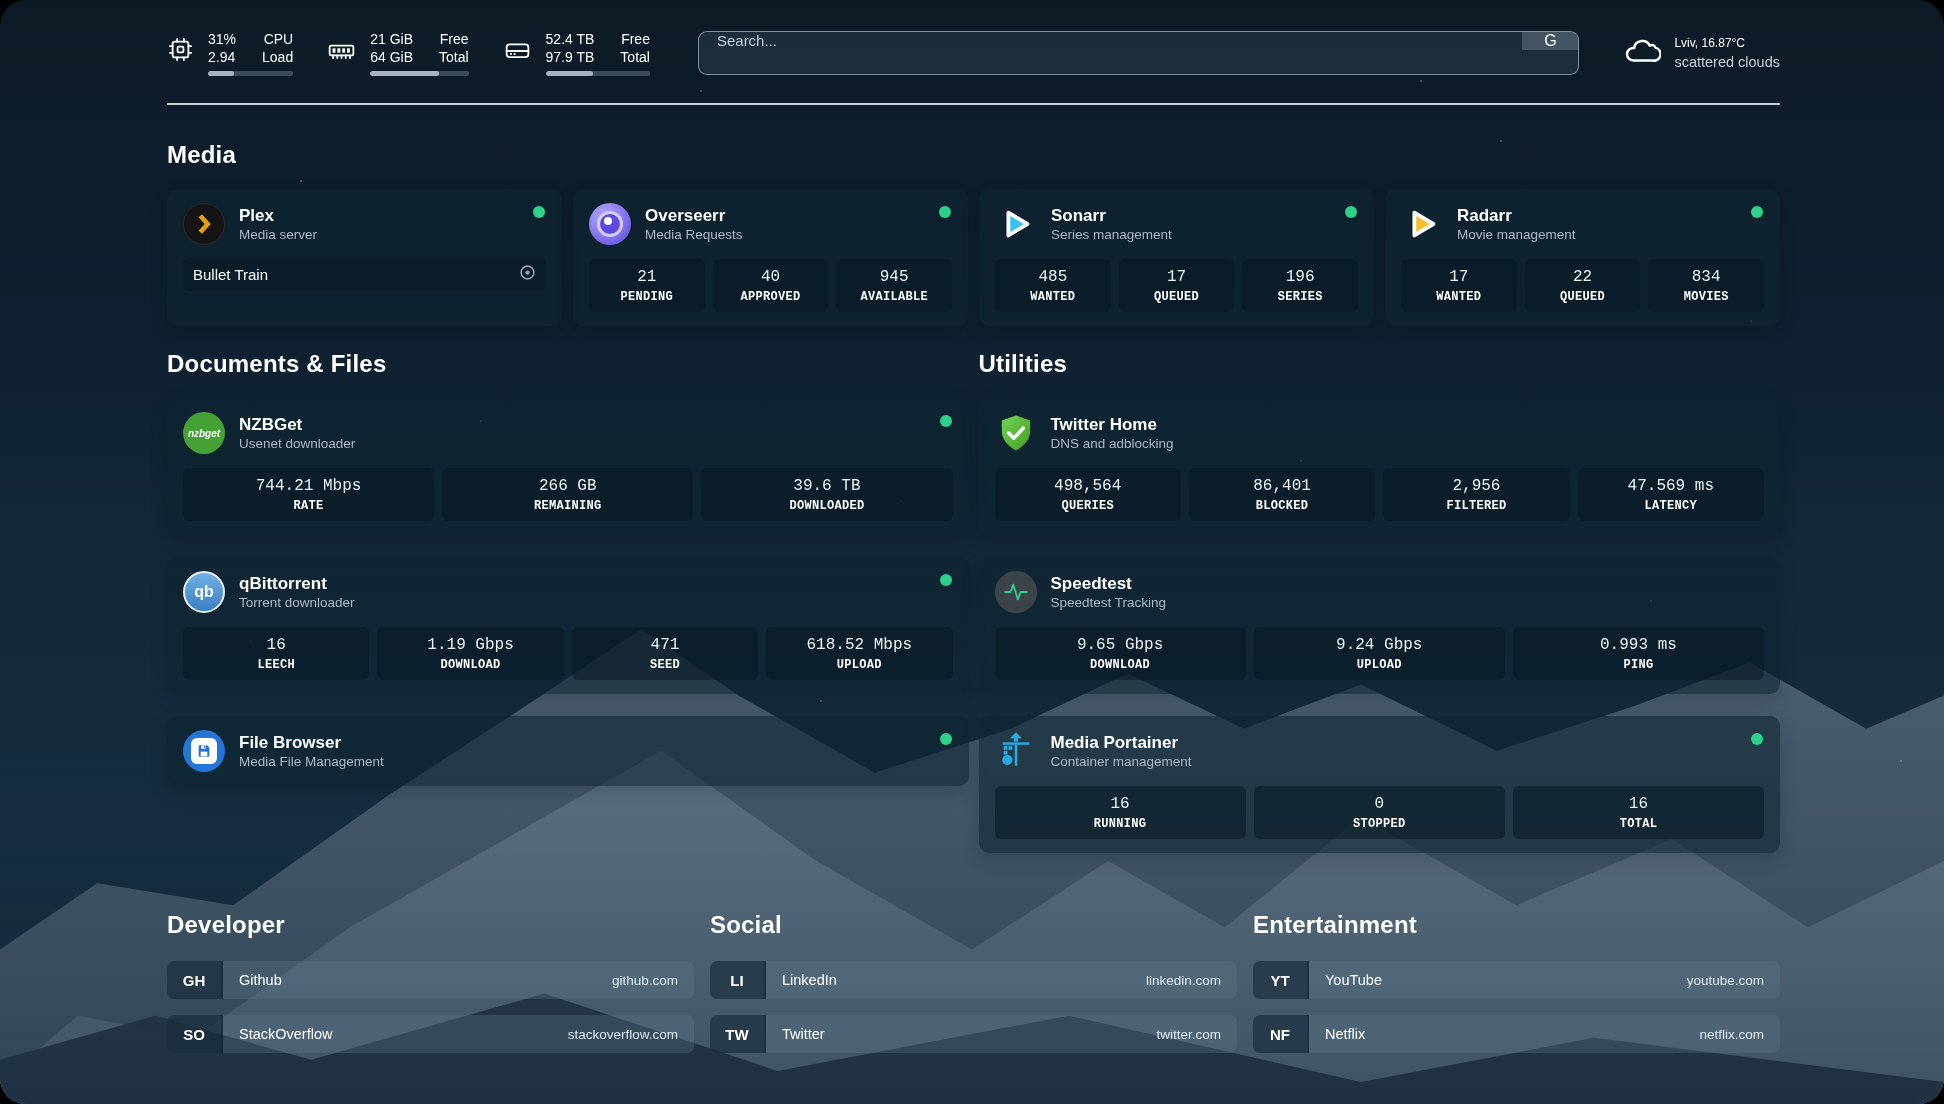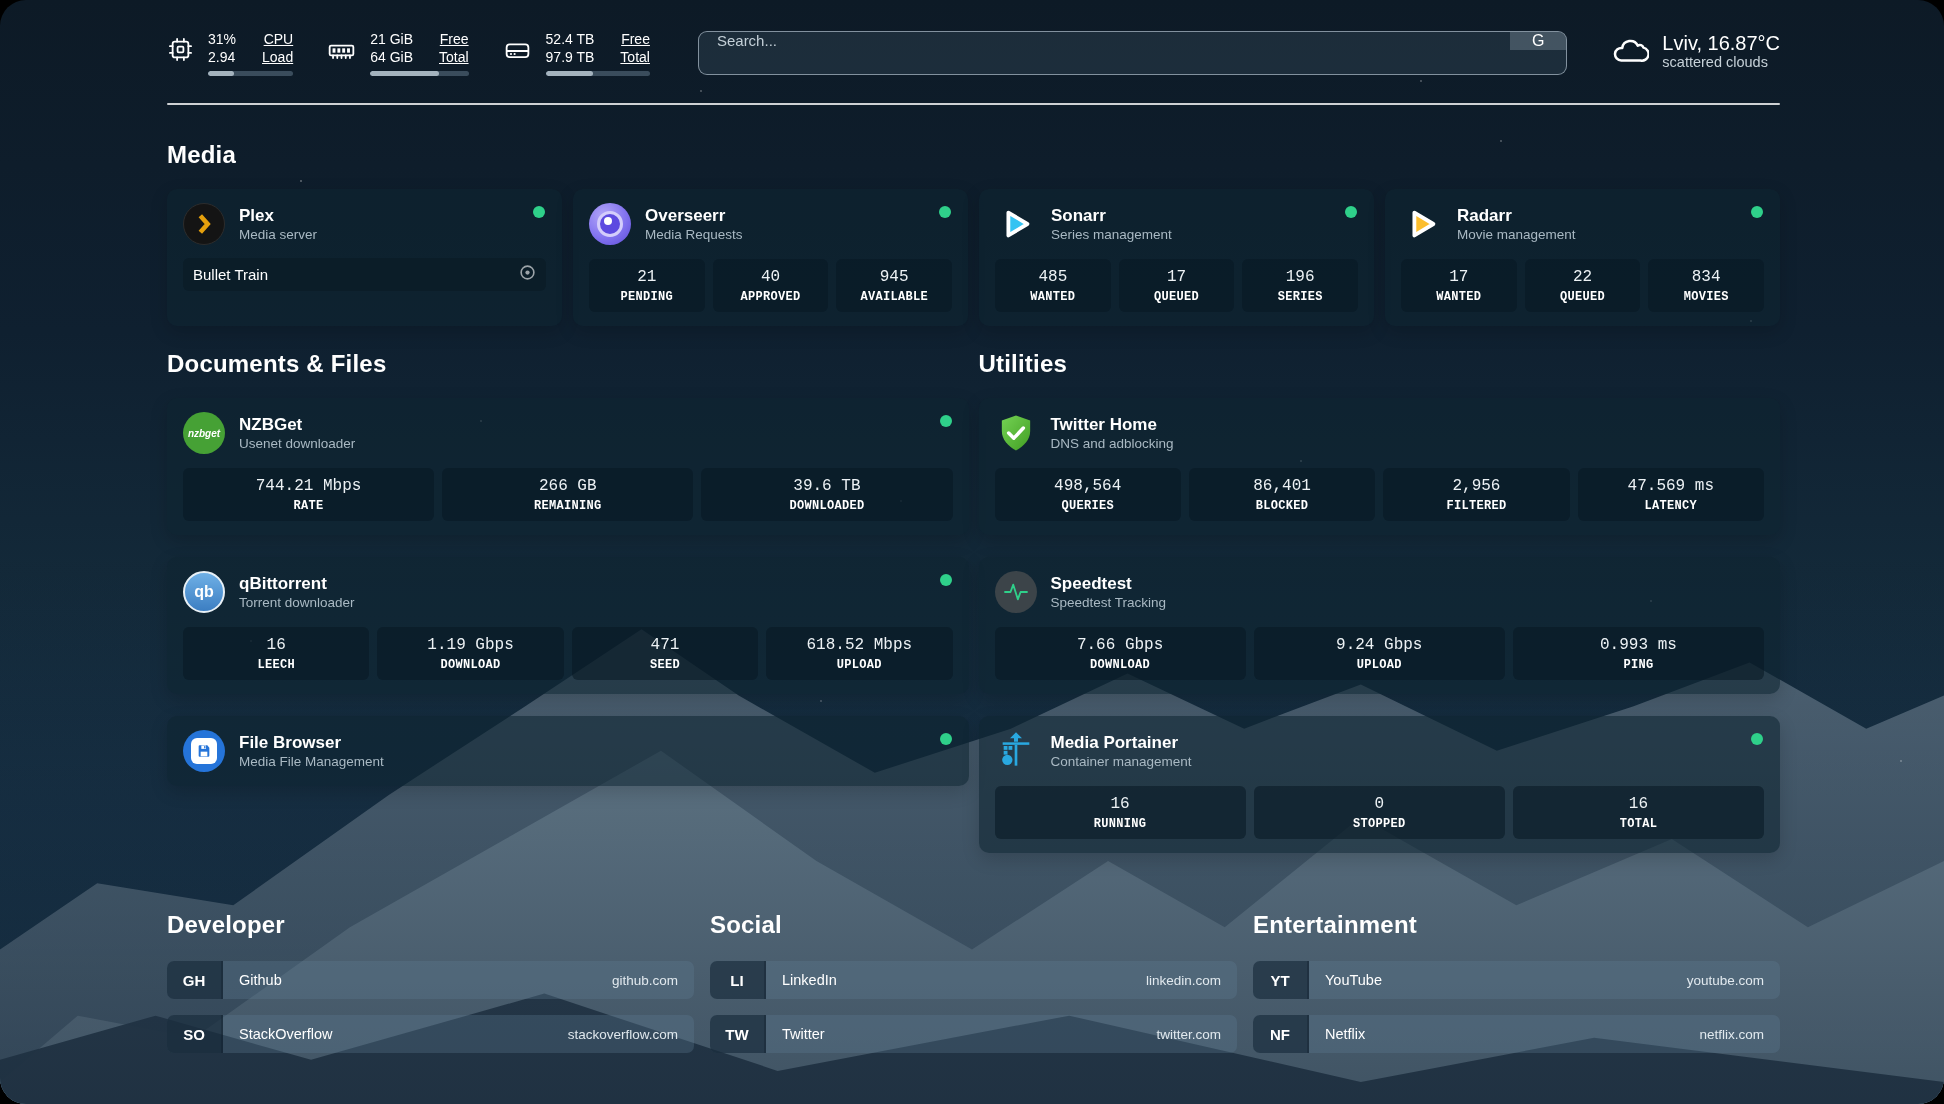--- a/index.html
+++ b/index.html
@@ -30,35 +30,35 @@
   .content { position:relative; z-index:1; padding:30px 164px 0 167px; }
 
   
   .topbar { display:flex; align-items:center; }
   .resources { display:flex; gap:34px; }
   .resource { display:flex; gap:14px; align-items:flex-start; }
   .res-icon { margin-top:6px; color:#fff; }
   .res-body { display:flex; flex-direction:column; }
   .res-cols { display:flex; gap:26px; }
   .res-col { display:flex; flex-direction:column; color:#fff; font-size:14px; line-height:18px; }
-  .res-col.labels { text-align:right;text-decoration:underline; }
+  .res-col.labels { text-align:right; }
   .res-track { margin-top:5px; height:5px; border-radius:3px; background:rgba(88,110,126,.6); overflow:hidden; }
   .res-fill { height:100%; border-radius:3px; background:#a4b3be; }
 
   .searchwrap { flex:1; margin:0 44px 0 48px; height:44px; display:flex; align-items:flex-start;
     border:1.5px solid rgba(185,200,212,.65); border-radius:9px; background:rgba(42,60,74,.55); overflow:hidden; }
   .search-input { flex:1; background:transparent; border:none; outline:none; padding:0 18px;
     color:#e8eef2; font-size:15px; font-family:"Liberation Sans", sans-serif; }
   .search-input::placeholder { color:#c3cfd7; }
   .search-btn { width:56px; border:none; cursor:pointer; background:rgba(140,158,172,.35);
     color:#fff; font-size:16px; font-family:"Liberation Sans", sans-serif; }
 
   .weather { display:flex; align-items:center; gap:13px; color:#fff; }
   .weather-lines { display:flex; flex-direction:column; line-height:19px; }
-  .weather-loc { font-size:20px; }
+  .weather-loc { font-size:12px; }
   .weather-cond { font-size:14.5px; color:#c6d1d8; }
 
   .divider { margin-top:27px; height:2px; background:rgba(255,255,255,.8); border-radius:1px; }
 
   
   .section-h { color:#fff; font-size:24px; font-weight:600; letter-spacing:.2px; }
   .media-h { margin:36px 0 20px; }
   .media-grid { display:grid; grid-template-columns:repeat(4,1fr); gap:11px; }
 
   .card { position:relative; background:rgba(14,36,48,.58); border-radius:10px; padding:14px 16px;
@@ -481,21 +481,21 @@
                   <polyline points="2,12 8,12 11,4 16,20 19,12 26,12" fill="none" stroke="#2fd08a" stroke-width="2" stroke-linecap="round" stroke-linejoin="round"></polyline>
                 </svg>
               </span>
               <div>
                 <div class="card-title">Speedtest</div>
                 <div class="card-desc">Speedtest Tracking</div>
               </div>
             </div>
             <div class="stats">
               <div class="stat">
-                <div class="stat-value">7.66 Gbps</div>
+                <div class="stat-value">9.65 Gbps</div>
                 <div class="stat-label">DOWNLOAD</div>
               </div>
               <div class="stat">
                 <div class="stat-value">9.24 Gbps</div>
                 <div class="stat-label">UPLOAD</div>
               </div>
               <div class="stat">
                 <div class="stat-value">0.993 ms</div>
                 <div class="stat-label">PING</div>
               </div>

